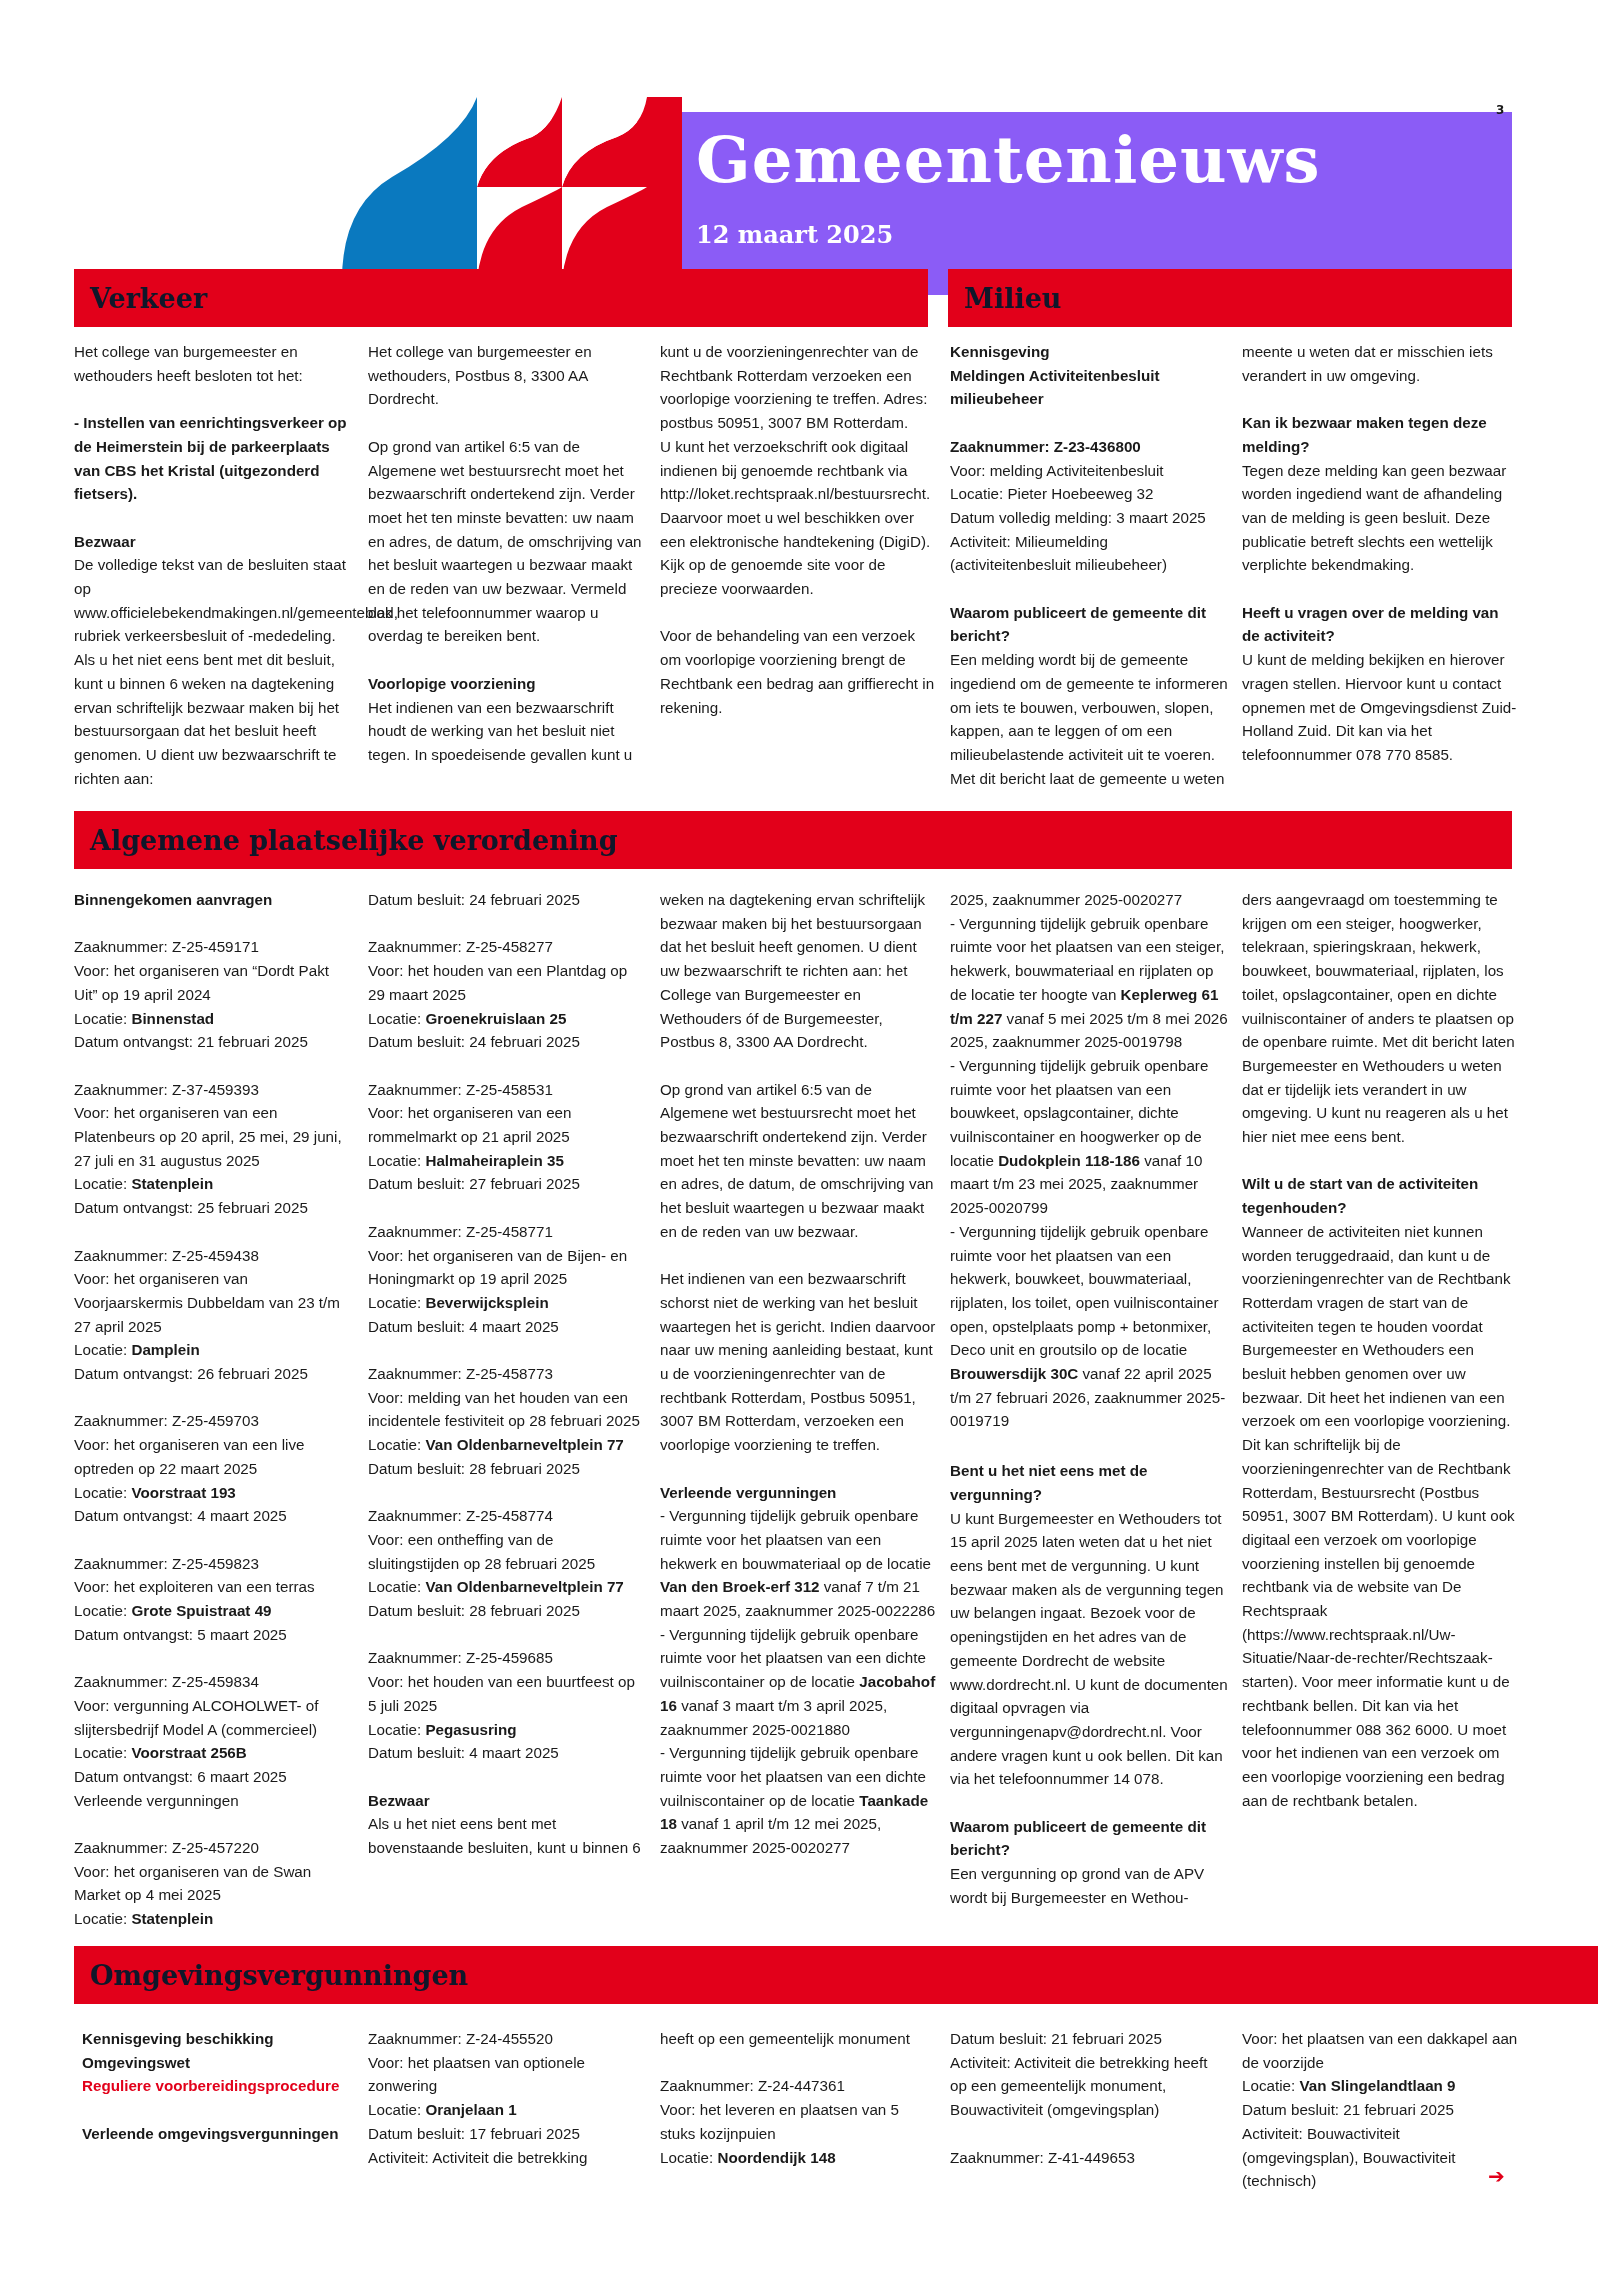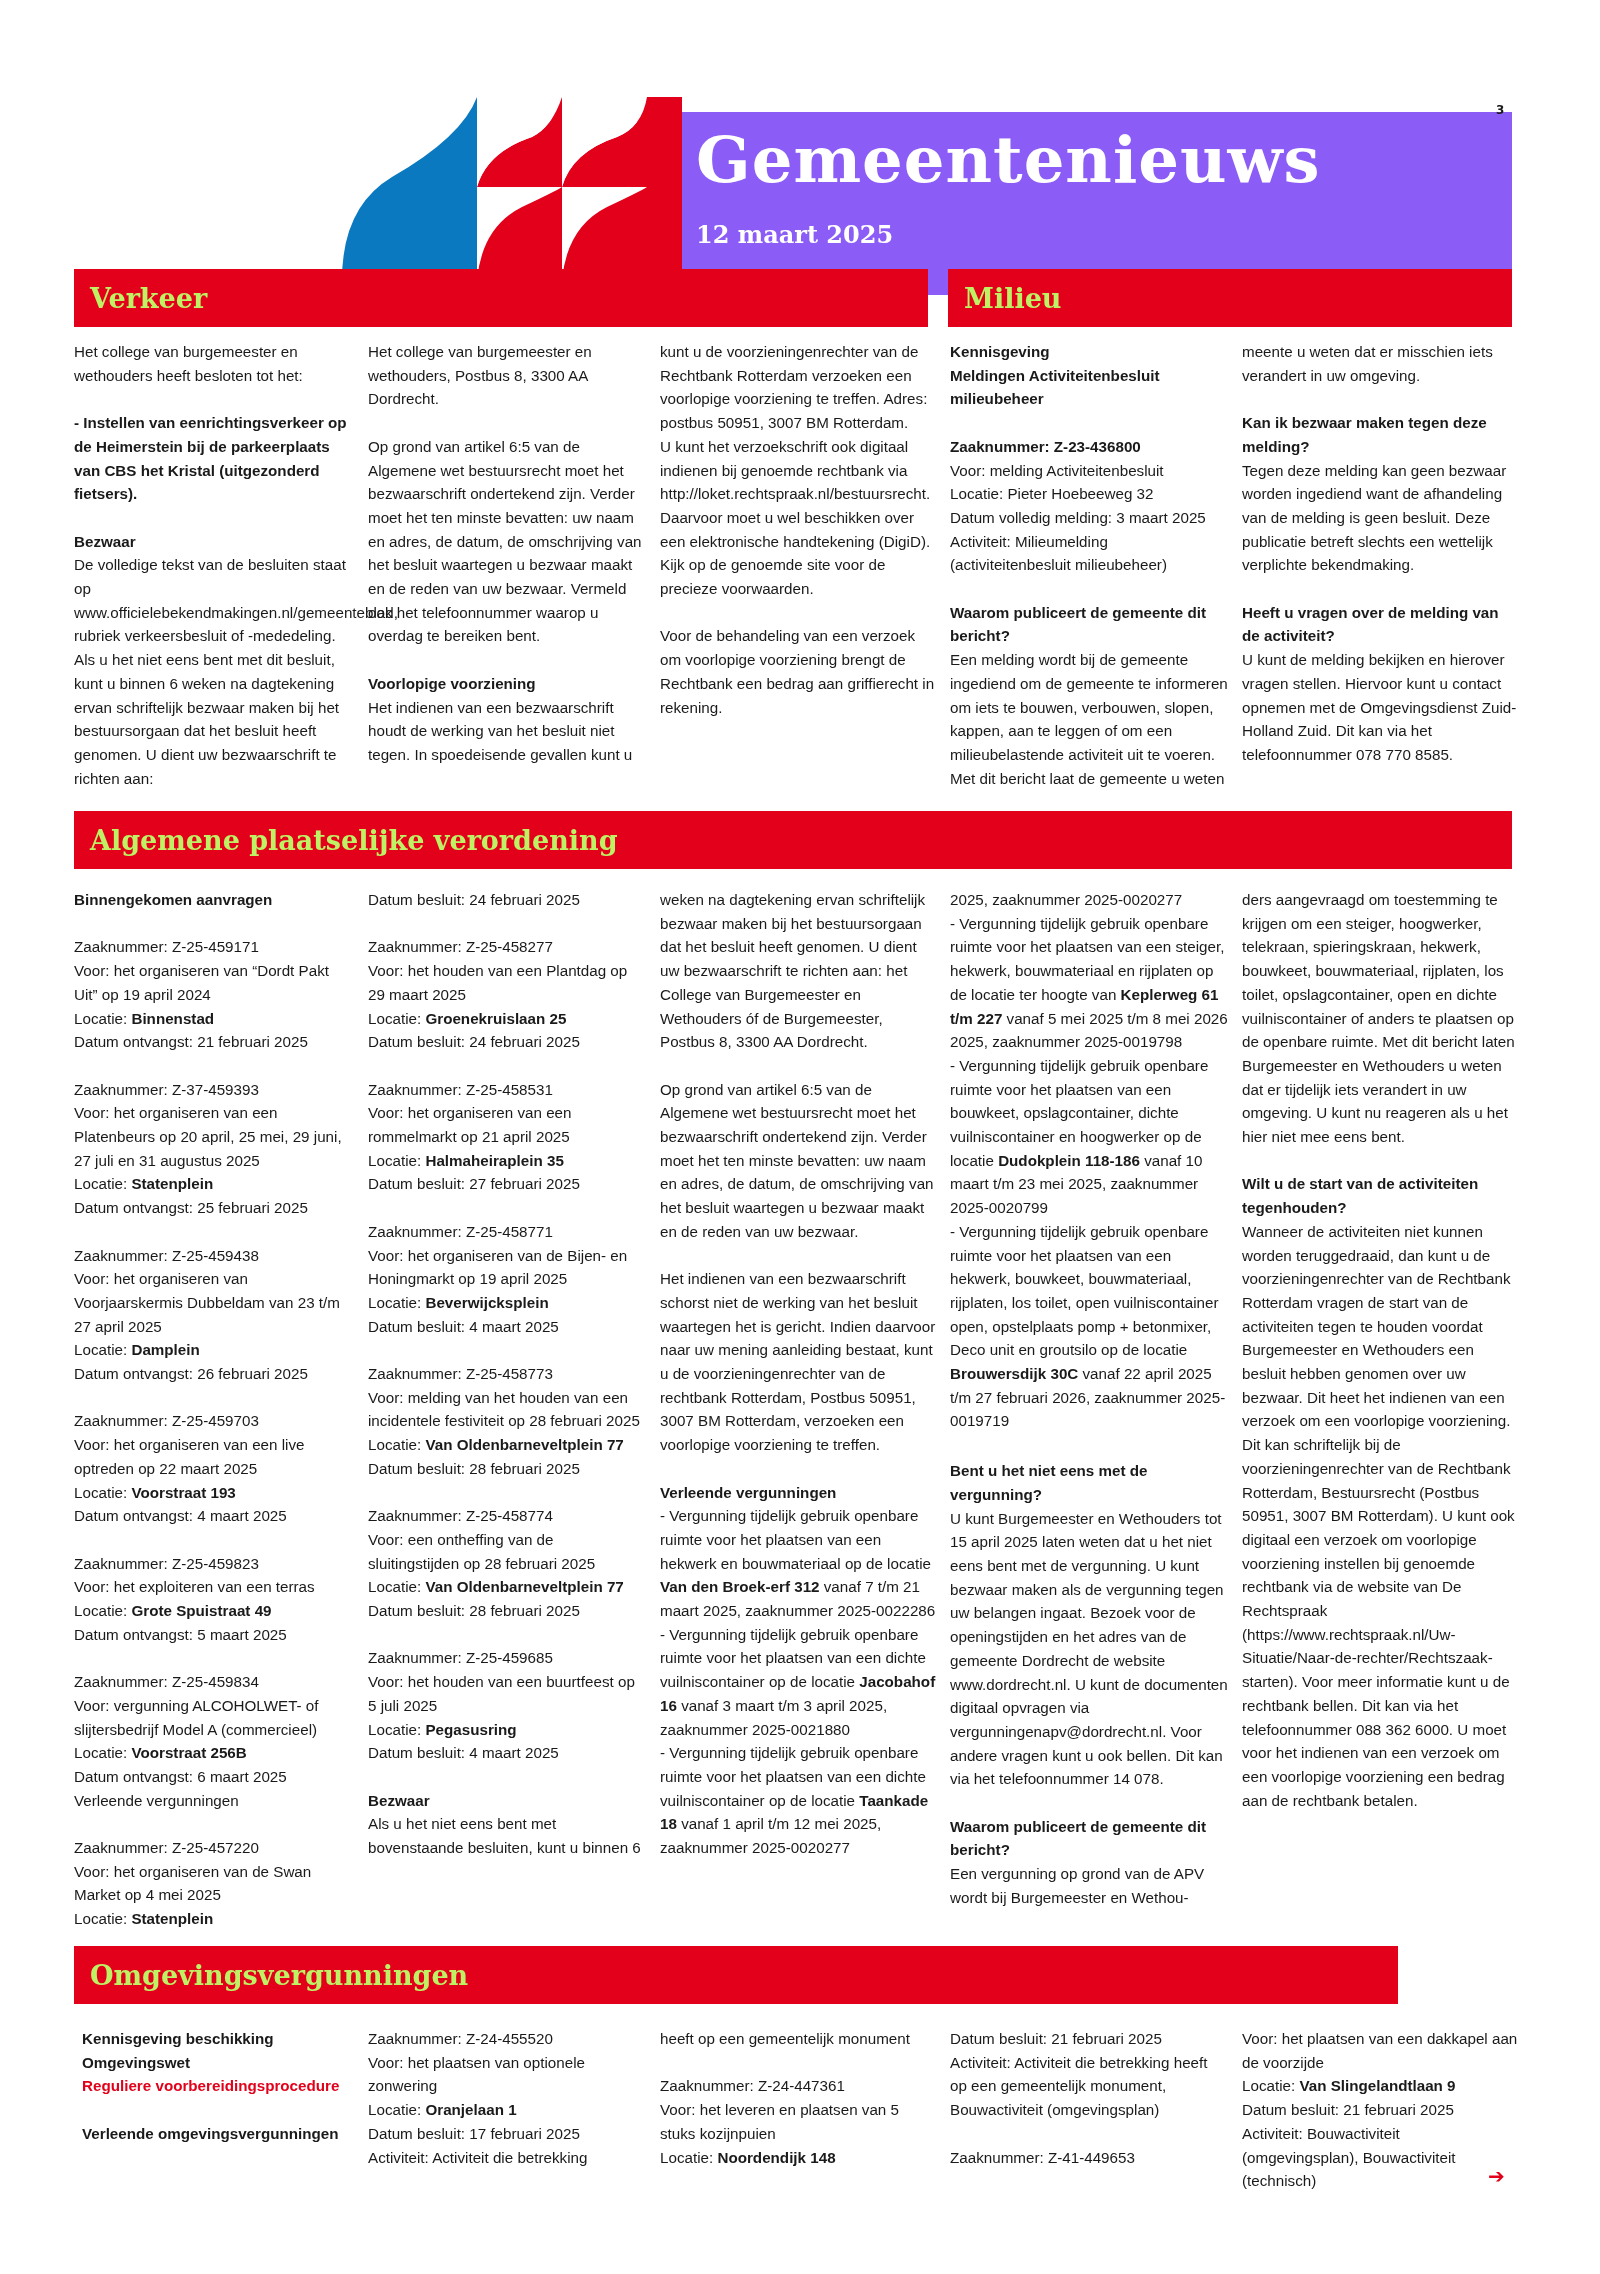--- a/index.html
+++ b/index.html
@@ -12,25 +12,25 @@
   .logo-text { font-family: "DejaVu Sans", sans-serif; font-weight: bold; color: #0a79bf; font-size: 23px; letter-spacing: 1px; }
   .logo-text .big { font-size: 30px; }
   .logo-mark { margin-left: 8px; width: 50px; height: 110px; }
   .deco { position: absolute; left: 342px; top: 97px; width: 340px; height: 183px; }
   .title-block { position: absolute; left: 682px; top: 112px; width: 830px; height: 183px; background: #8b5cf6; }
   .title { position: absolute; left: 14px; top: 10px; font-family: "DejaVu Serif", serif; font-weight: bold; color: #fff; font-size: 64px; letter-spacing: 1px; }
   .date { position: absolute; left: 14px; top: 108px; font-family: "DejaVu Serif", serif; font-weight: bold; color: #fff; font-size: 24px; }
   .page-num { position: absolute; left: 1496px; top: 103px; font-family: "DejaVu Sans", sans-serif; font-weight: bold; color: #1a1a1a; font-size: 12px; }
 
   
-  .section-bar { position: absolute; background: #e2001a; color: #bef264; font-family: "DejaVu Serif", serif; font-weight: bold; font-size: 27px; padding-left: 16px; display: flex; align-items: center; }
+  .section-bar { position: absolute; background: #e2001a; color: #0f172a; font-family: "DejaVu Serif", serif; font-weight: bold; font-size: 27px; padding-left: 16px; display: flex; align-items: center; }
   #bar-verkeer { left: 74px; top: 269px; width: 854px; height: 58px; }
   #bar-milieu { left: 948px; top: 269px; width: 564px; height: 58px; }
   #bar-apv { left: 74px; top: 811px; width: 1438px; height: 58px; }
-  #bar-omgeving { left: 74px; top: 1946px; width: 1324px; height: 58px; }
+  #bar-omgeving { left: 74px; top: 1946px; width: 1524px; height: 58px; }
 
   
   .col { position: absolute; width: 278px; font-family: "Liberation Sans", sans-serif; font-size: 15.2px; line-height: 23.7px; color: #1a1a1a; }
   .col p { margin-bottom: 23.7px; white-space: normal; }
   .col p.tight { margin-bottom: 0; }
   .col b, .col .h { font-weight: bold; }
   .col .red { color: #e2001a; font-weight: bold; }
 
   
   #c1 { left: 74px; top: 340px; }

